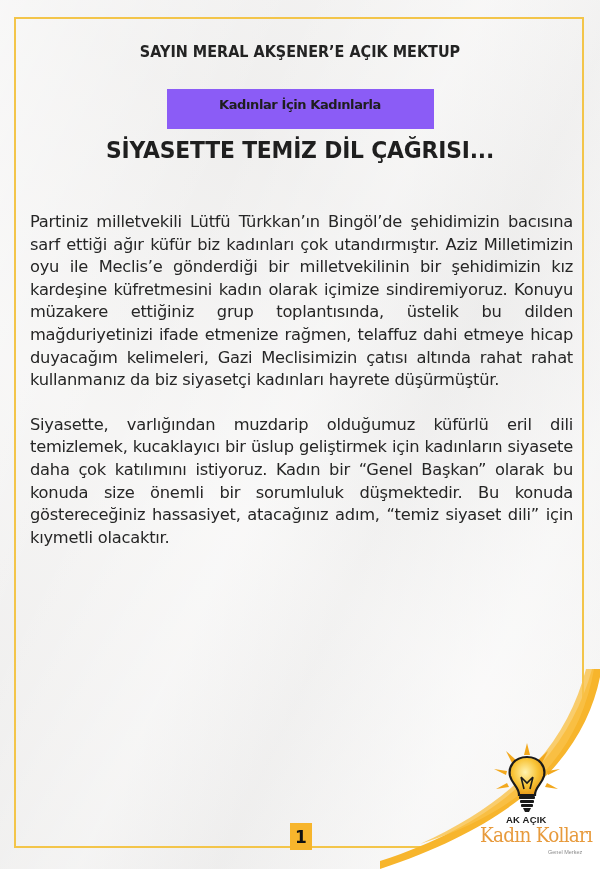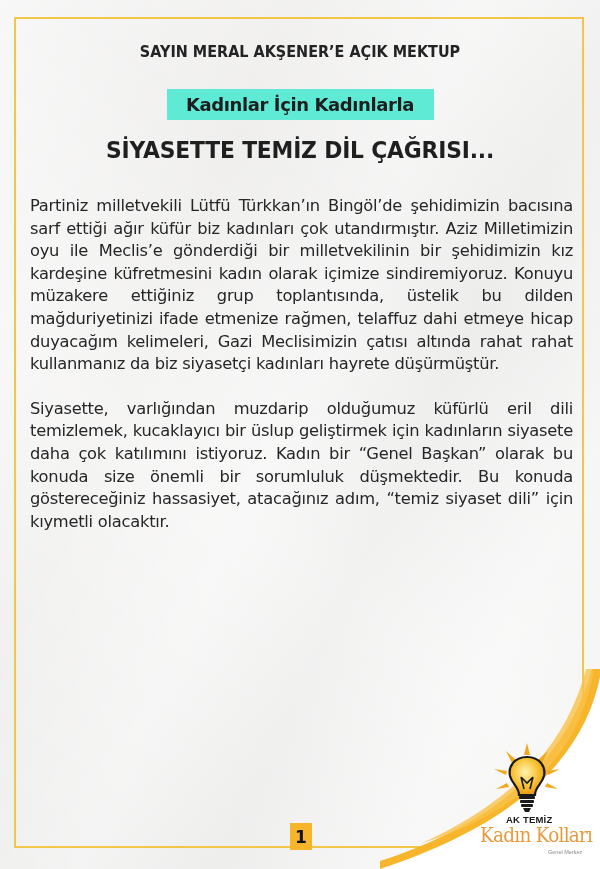--- a/index.html
+++ b/index.html
@@ -46,27 +46,27 @@
     }
     .tag-wrap {
       position: absolute;
       left: 0;
       width: 600px;
       top: 89px;
       text-align: center;
     }
     .tag {
       display: inline-block;
-      background: #5eead4;
+      background: #8b5cf6;
       color: #1e1e1e;
       font-family: "DejaVu Sans", sans-serif;
       font-weight: bold;
-      font-size: 18px;
+      font-size: 13px;
       line-height: 31px;
-      height: 31px;
+      height: 40px;
       padding: 0 12px;
       width: 243px;
       white-space: nowrap;
       letter-spacing: -0.4px;
     }
     .headline {
       position: absolute;
       left: 0;
       width: 600px;
       top: 136px;
@@ -78,21 +78,21 @@
       letter-spacing: -0.2px;
       transform: scaleX(0.93);
     }
     .body-text {
       position: absolute;
       left: 30px;
       top: 195px;
       width: 543px;
     }
     .para {
-      margin: 0 0 22px 0;
+      margin: 16px 0 22px 0;
       font-family: "DejaVu Sans", sans-serif;
       font-size: 16.3px;
       line-height: 22.6px;
       text-align: justify;
       color: #262626;
       letter-spacing: -0.25px;
       word-spacing: 0px;
     }
     .swoosh {
       position: absolute;
@@ -214,16 +214,16 @@
     </defs>
     <path d="M35 14 C 22 14, 16 24, 18 33 C 20 41, 27 44, 27 52 L 43 52 C 43 44, 50 41, 52 33 C 54 24, 48 14, 35 14 Z" fill="url(#bulbGrad)" stroke="#1a1a1a" stroke-width="2.2"></path>
 
     <path d="M29 34 L 32 46 M 41 34 L 38 46 M 29 34 L 35 40 L 41 34" fill="none" stroke="#1a1a1a" stroke-width="1.6"></path>
 
     <rect x="27" y="53" width="16" height="3" rx="1" fill="#1a1a1a"></rect>
     <rect x="28" y="57" width="14" height="3" rx="1" fill="#1a1a1a"></rect>
     <rect x="29" y="61" width="12" height="3" rx="1" fill="#1a1a1a"></rect>
     <path d="M31 65 L 39 65 L 37 69 L 33 69 Z" fill="#1a1a1a"></path>
   </svg>
-  <div class="ak-parti">AK TEMİZ</div>
+  <div class="ak-parti">AK AÇIK</div>
   <div class="kadin-kollari">Kadın Kolları</div>
   <div class="genel-merkez">Genel Merkez</div>
 </div>
 
 </body></html>

